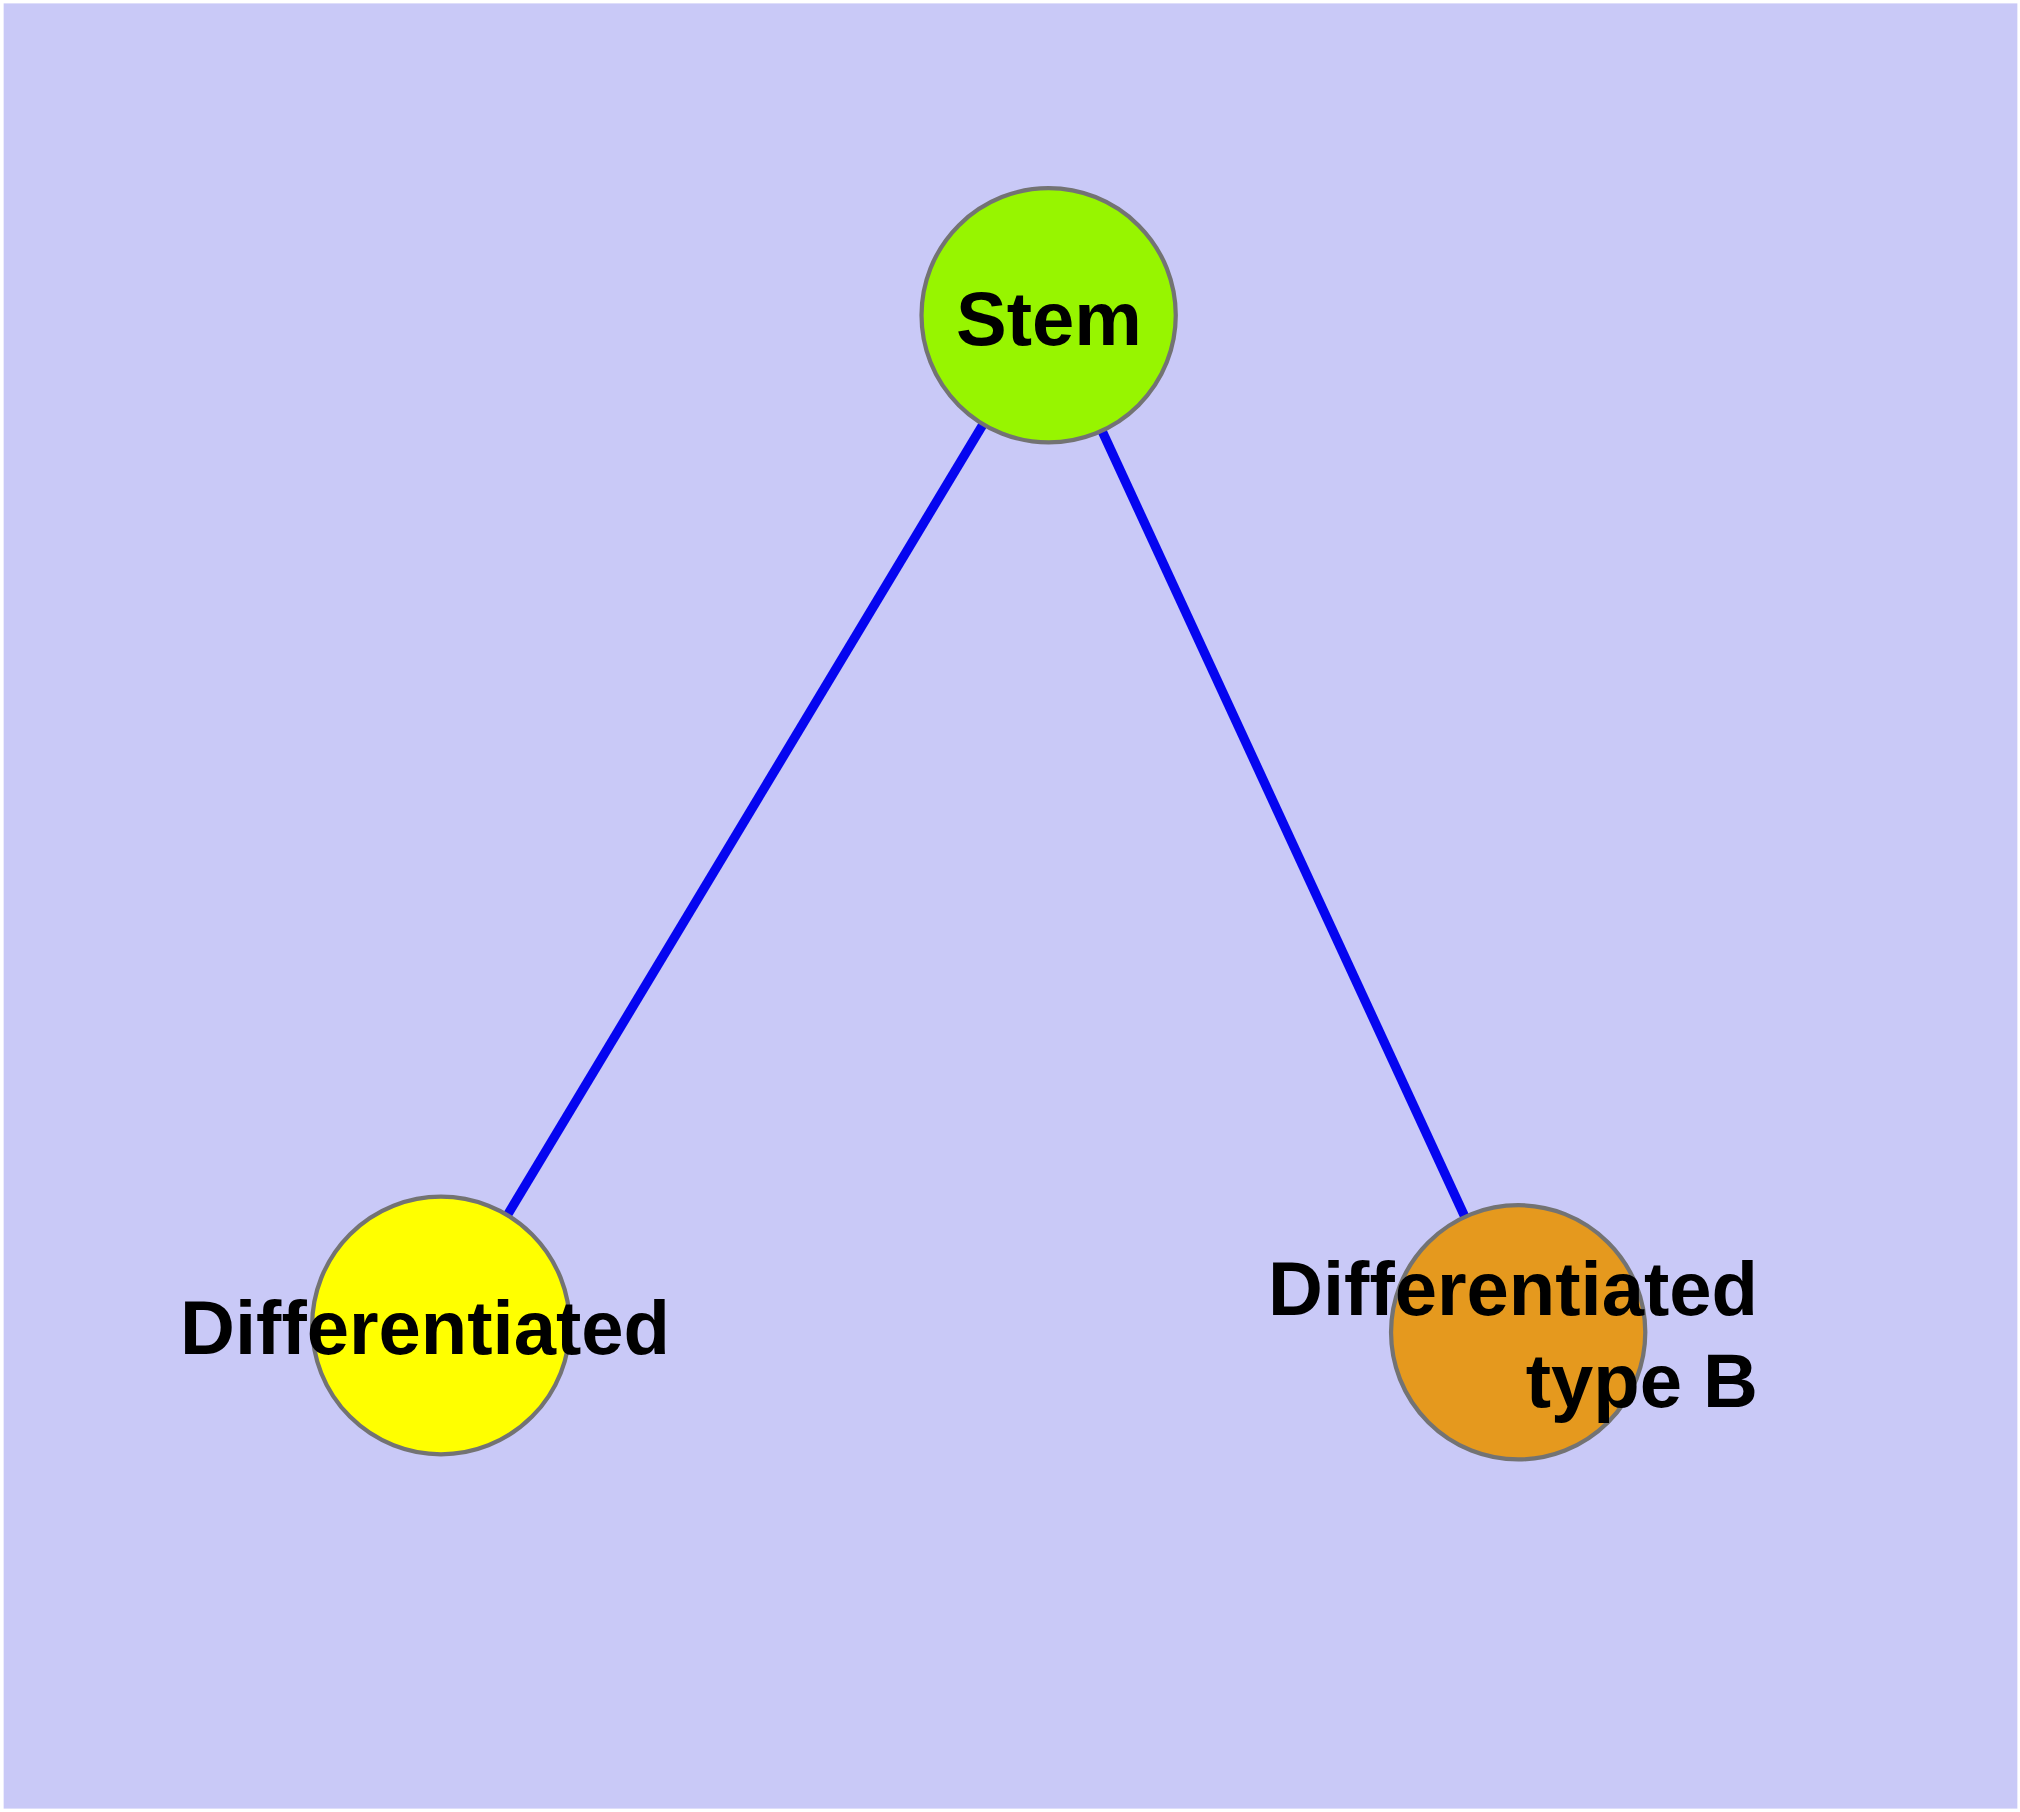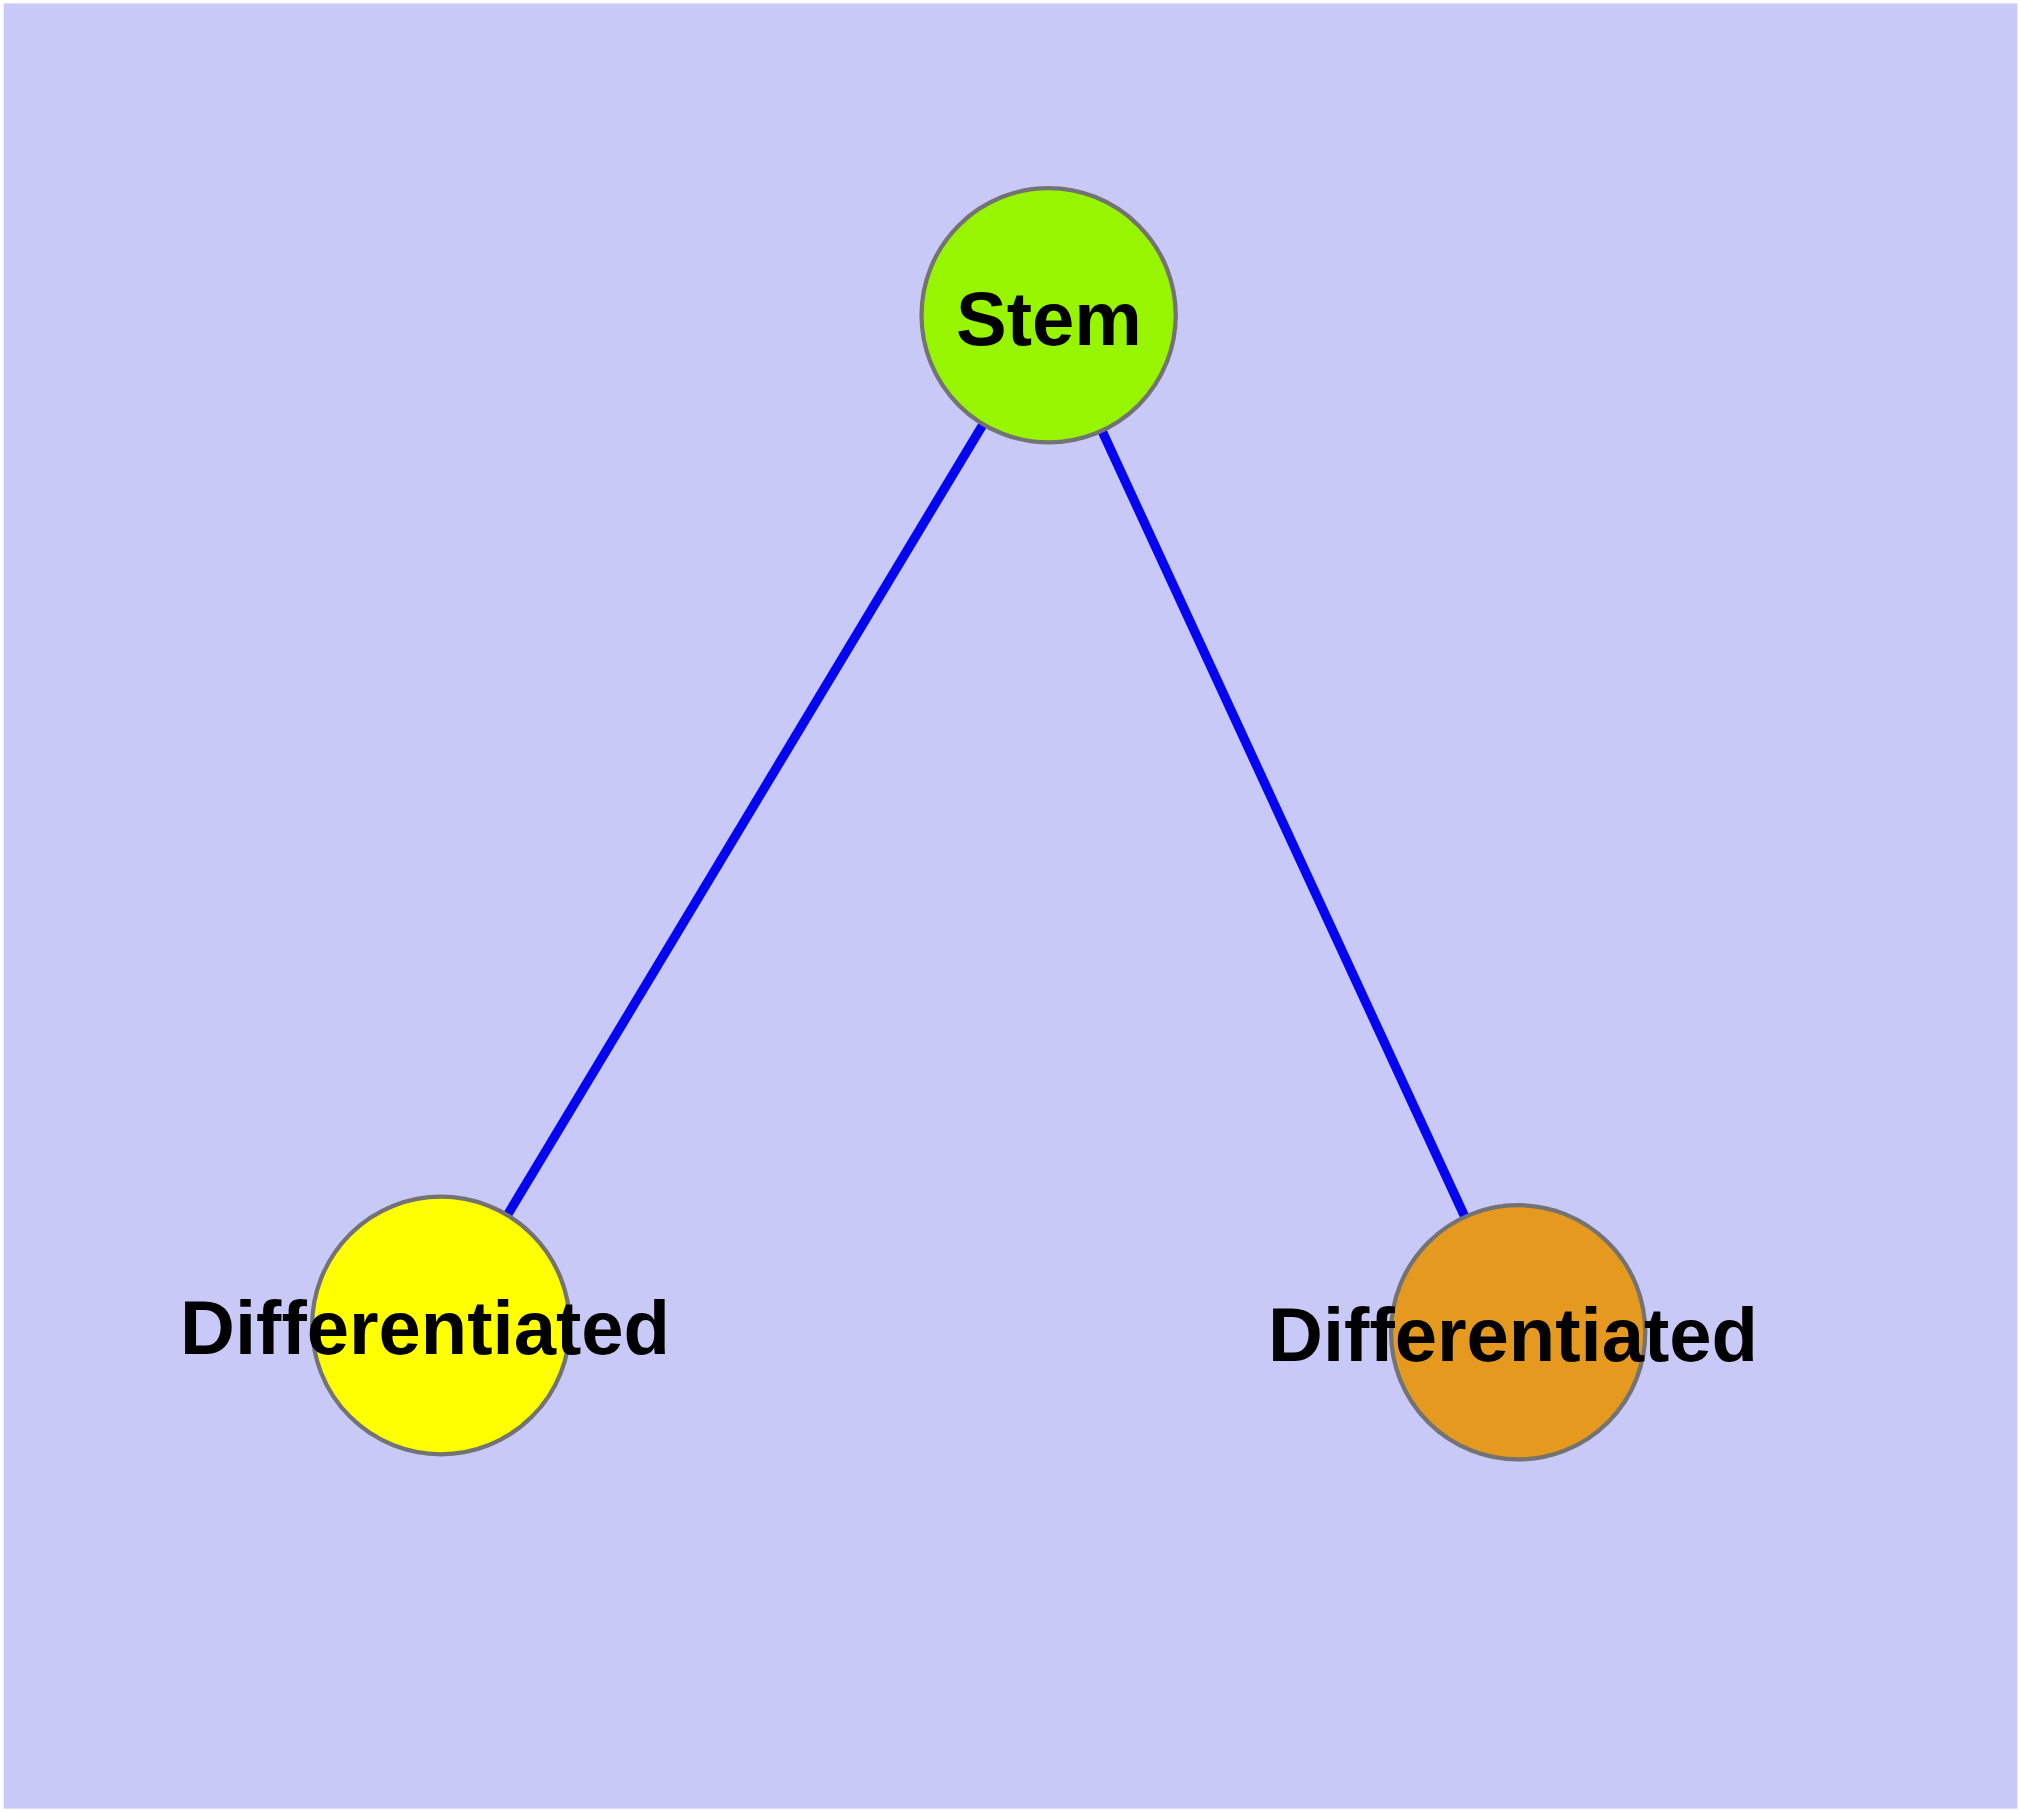--- a/index.html
+++ b/index.html
@@ -54,16 +54,17 @@
   <div class="node-label" style="left:1049px; top:319px;">
     <span>Stem</span>
   </div>
 
   <div class="node-label" style="left:425px; top:1328px;">
     <span>Differentiated</span>
   </div>
 
   <div class="node-label" style="left:1513px; top:1335px;">
     <span>Differentiated</span>
+    <span>type B</span>
   </div>
 
 </div>
 
 
 </body></html>

